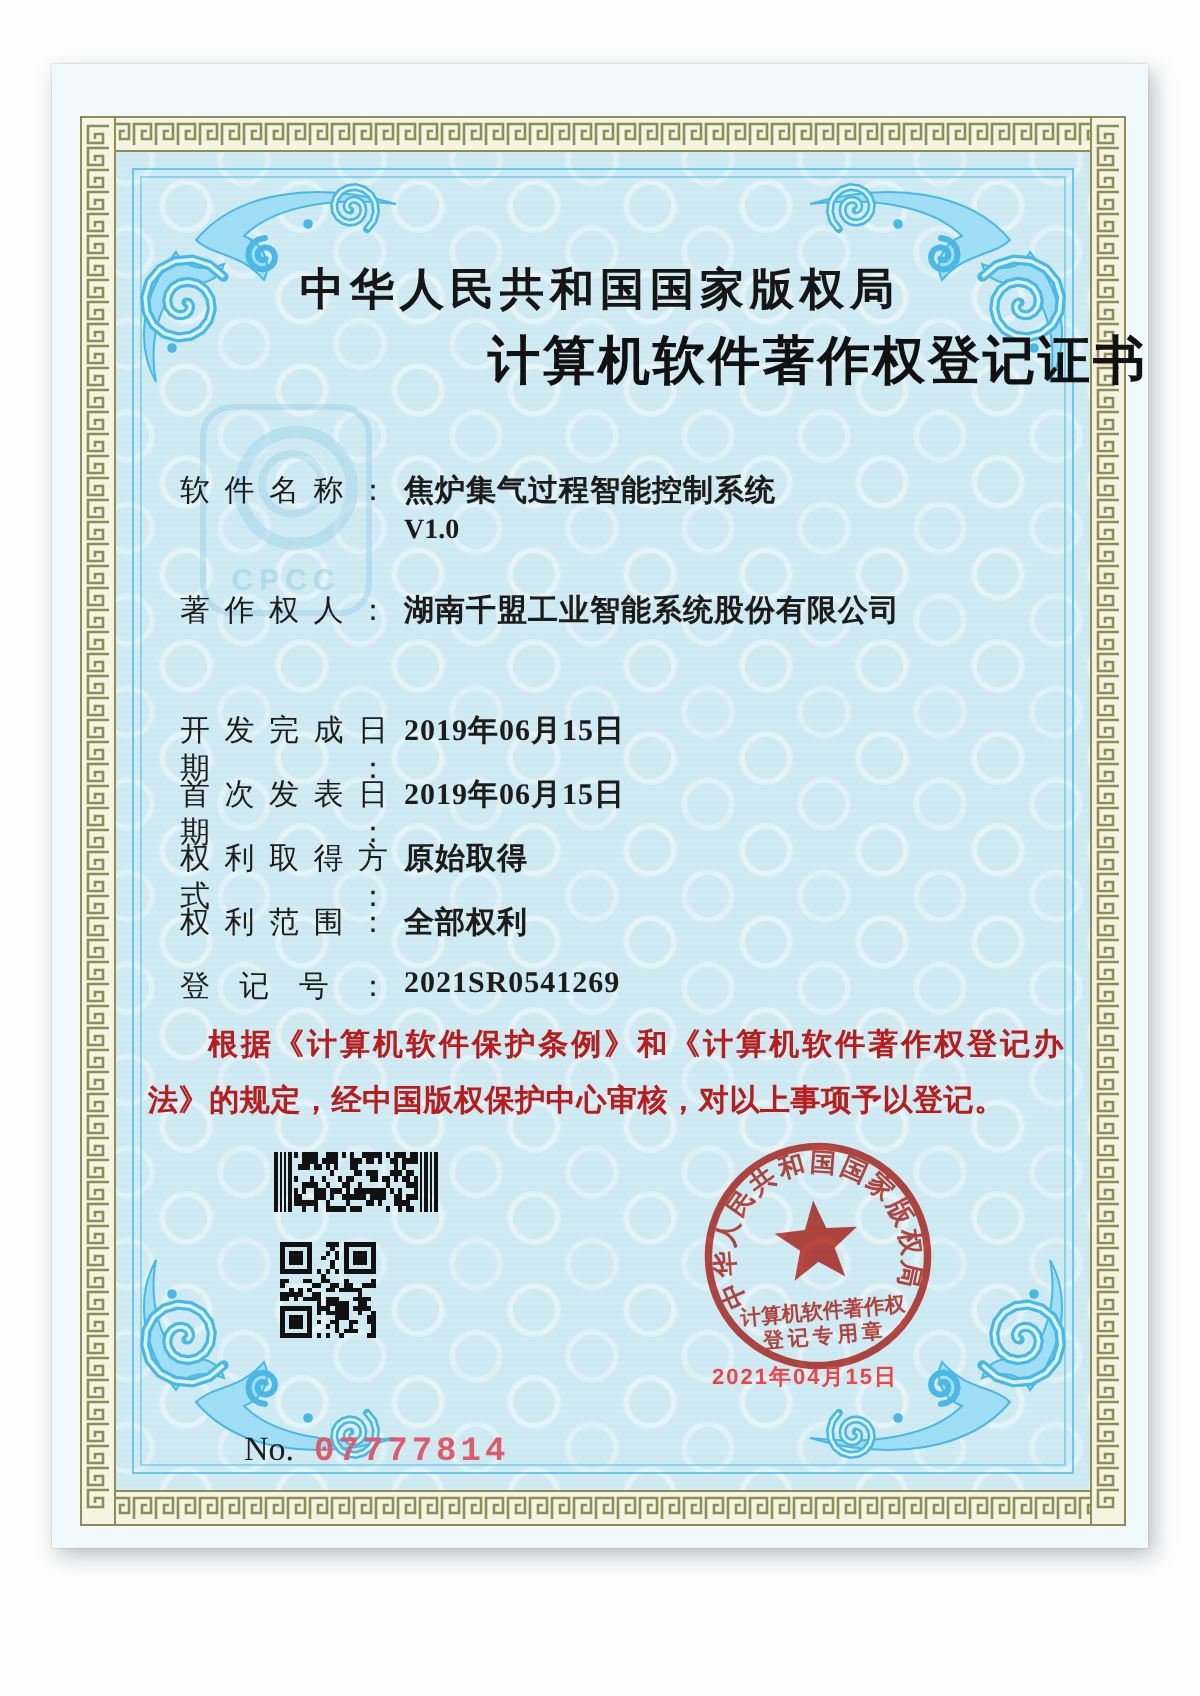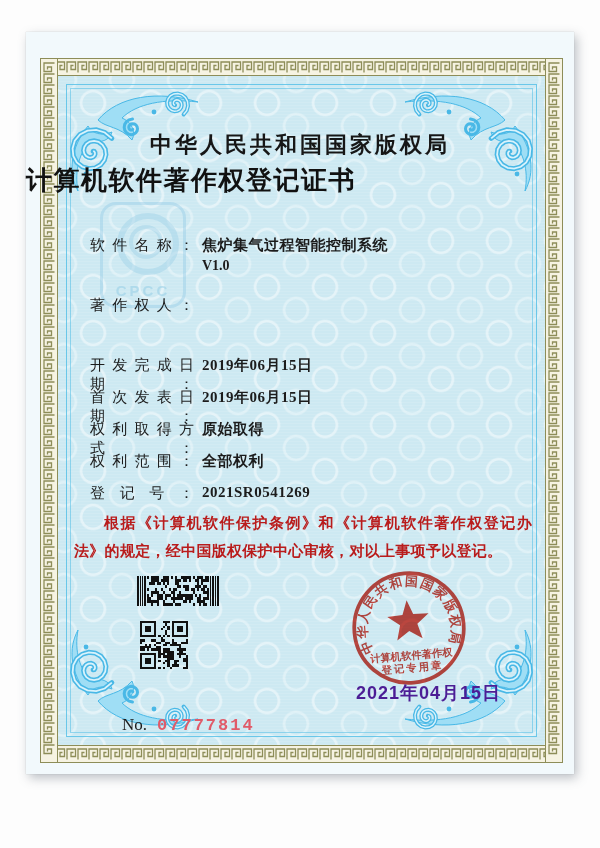--- a/index.html
+++ b/index.html
@@ -33,39 +33,39 @@
   
   .ghost{position:absolute;left:74px;top:170px;width:86px;height:106px;border:3px solid rgba(150,205,230,.45);
          border-radius:16px;box-sizing:border-box;}
   .ghost .ring{position:absolute;left:14px;top:8px;width:50px;height:50px;border:6px solid rgba(150,205,230,.40);border-radius:50%;}
   .ghost .ring2{position:absolute;left:26px;top:20px;width:26px;height:26px;border:4px solid rgba(150,205,230,.38);border-radius:50%;}
   .ghost .gtxt{position:absolute;left:0;right:0;bottom:6px;text-align:center;font-size:15px;font-weight:bold;
                letter-spacing:3px;color:rgba(150,205,230,.55);}
   
   .authority{position:absolute;left:0;width:548px;top:98px;text-align:center;font-family:"Liberation Serif","DejaVu Serif",serif;
              font-size:22px;font-weight:bold;letter-spacing:3px;color:#161616;}
-  .cert-title{position:absolute;left:0;width:548px;top:131px;text-align:left;font-family:"Liberation Serif","DejaVu Serif",serif;
+  .cert-title{position:absolute;left:0;width:548px;top:131px;text-align:right;font-family:"Liberation Serif","DejaVu Serif",serif;
              font-size:26px;font-weight:bold;letter-spacing:1.5px;color:#111;}
   .certno{position:absolute;right:64px;top:173px;font-family:"Liberation Serif","DejaVu Serif",serif;
           font-size:13px;font-weight:bold;color:#1b1b1b;}
   .certno .sp{display:inline-block;width:14px;}
   .frow{position:absolute;left:64px;display:flex;align-items:flex-start;color:#1c1c1c;}
   .flabel{width:104px;font-weight:normal;font-size:15px;text-align:justify;text-align-last:justify;flex:none;}
   .fvalue{margin-left:8px;font-weight:bold;font-size:15px;font-family:"Liberation Serif","DejaVu Serif",serif;letter-spacing:.5px;}
   .v2{position:absolute;left:176px;top:226px;font-weight:bold;font-size:14px;font-family:"Liberation Serif","DejaVu Serif",serif;color:#1c1c1c;}
   .statement{position:absolute;left:48px;top:477px;width:458px;font-size:15px;font-weight:bold;color:#b91c1c;
              line-height:27.5px;text-indent:2em;text-align:justify;letter-spacing:.3px;}
   .barcode{position:absolute;left:111px;top:544px;}
   .qrcode{position:absolute;left:114px;top:589px;}
   .serial{position:absolute;left:96px;top:648px;font-size:17px;margin-top:35px;}
   .serial .no{font-family:"Liberation Serif","DejaVu Serif",serif;color:#1c1c1c;}
   .serial .num{font-family:"Liberation Mono","DejaVu Sans Mono",monospace;font-weight:bold;color:#e05b69;letter-spacing:2px;margin-left:10px;}
   .seal{position:absolute;left:321px;top:534px;width:124px;height:124px;transform:rotate(-5deg);
         mix-blend-mode:multiply;opacity:.92;}
-  .issue-date{position:absolute;left:330px;top:649px;font-size:18px;font-weight:bold;color:#4c1d95;letter-spacing:1px;text-align:right;}
+  .issue-date{position:absolute;left:330px;top:649px;font-size:11px;font-weight:bold;color:#ef4444;letter-spacing:1px;text-align:right;}
 </style>
 </head>
 <body>
 
 <div class="stage">
   <div class="paper">
 
     <div class="gk gk-top">
         <svg id="gkt" width="521" height="16">
           <path d="M4,13.5 L4,3 L12.5,3 L12.5,10.5 L8,10.5 L8,6.5 L10.5,6.5 M15,13.5 L15,3 L23.5,3 L23.5,10.5 L19,10.5 L19,6.5 L21.5,6.5 M26,13.5 L26,3 L34.5,3 L34.5,10.5 L30,10.5 L30,6.5 L32.5,6.5 M37,13.5 L37,3 L45.5,3 L45.5,10.5 L41,10.5 L41,6.5 L43.5,6.5 M48,13.5 L48,3 L56.5,3 L56.5,10.5 L52,10.5 L52,6.5 L54.5,6.5 M59,13.5 L59,3 L67.5,3 L67.5,10.5 L63,10.5 L63,6.5 L65.5,6.5 M70,13.5 L70,3 L78.5,3 L78.5,10.5 L74,10.5 L74,6.5 L76.5,6.5 M81,13.5 L81,3 L89.5,3 L89.5,10.5 L85,10.5 L85,6.5 L87.5,6.5 M92,13.5 L92,3 L100.5,3 L100.5,10.5 L96,10.5 L96,6.5 L98.5,6.5 M103,13.5 L103,3 L111.5,3 L111.5,10.5 L107,10.5 L107,6.5 L109.5,6.5 M114,13.5 L114,3 L122.5,3 L122.5,10.5 L118,10.5 L118,6.5 L120.5,6.5 M125,13.5 L125,3 L133.5,3 L133.5,10.5 L129,10.5 L129,6.5 L131.5,6.5 M136,13.5 L136,3 L144.5,3 L144.5,10.5 L140,10.5 L140,6.5 L142.5,6.5 M147,13.5 L147,3 L155.5,3 L155.5,10.5 L151,10.5 L151,6.5 L153.5,6.5 M158,13.5 L158,3 L166.5,3 L166.5,10.5 L162,10.5 L162,6.5 L164.5,6.5 M169,13.5 L169,3 L177.5,3 L177.5,10.5 L173,10.5 L173,6.5 L175.5,6.5 M180,13.5 L180,3 L188.5,3 L188.5,10.5 L184,10.5 L184,6.5 L186.5,6.5 M191,13.5 L191,3 L199.5,3 L199.5,10.5 L195,10.5 L195,6.5 L197.5,6.5 M202,13.5 L202,3 L210.5,3 L210.5,10.5 L206,10.5 L206,6.5 L208.5,6.5 M213,13.5 L213,3 L221.5,3 L221.5,10.5 L217,10.5 L217,6.5 L219.5,6.5 M224,13.5 L224,3 L232.5,3 L232.5,10.5 L228,10.5 L228,6.5 L230.5,6.5 M235,13.5 L235,3 L243.5,3 L243.5,10.5 L239,10.5 L239,6.5 L241.5,6.5 M246,13.5 L246,3 L254.5,3 L254.5,10.5 L250,10.5 L250,6.5 L252.5,6.5 M257,13.5 L257,3 L265.5,3 L265.5,10.5 L261,10.5 L261,6.5 L263.5,6.5 M268,13.5 L268,3 L276.5,3 L276.5,10.5 L272,10.5 L272,6.5 L274.5,6.5 M279,13.5 L279,3 L287.5,3 L287.5,10.5 L283,10.5 L283,6.5 L285.5,6.5 M290,13.5 L290,3 L298.5,3 L298.5,10.5 L294,10.5 L294,6.5 L296.5,6.5 M301,13.5 L301,3 L309.5,3 L309.5,10.5 L305,10.5 L305,6.5 L307.5,6.5 M312,13.5 L312,3 L320.5,3 L320.5,10.5 L316,10.5 L316,6.5 L318.5,6.5 M323,13.5 L323,3 L331.5,3 L331.5,10.5 L327,10.5 L327,6.5 L329.5,6.5 M334,13.5 L334,3 L342.5,3 L342.5,10.5 L338,10.5 L338,6.5 L340.5,6.5 M345,13.5 L345,3 L353.5,3 L353.5,10.5 L349,10.5 L349,6.5 L351.5,6.5 M356,13.5 L356,3 L364.5,3 L364.5,10.5 L360,10.5 L360,6.5 L362.5,6.5 M367,13.5 L367,3 L375.5,3 L375.5,10.5 L371,10.5 L371,6.5 L373.5,6.5 M378,13.5 L378,3 L386.5,3 L386.5,10.5 L382,10.5 L382,6.5 L384.5,6.5 M389,13.5 L389,3 L397.5,3 L397.5,10.5 L393,10.5 L393,6.5 L395.5,6.5 M400,13.5 L400,3 L408.5,3 L408.5,10.5 L404,10.5 L404,6.5 L406.5,6.5 M411,13.5 L411,3 L419.5,3 L419.5,10.5 L415,10.5 L415,6.5 L417.5,6.5 M422,13.5 L422,3 L430.5,3 L430.5,10.5 L426,10.5 L426,6.5 L428.5,6.5 M433,13.5 L433,3 L441.5,3 L441.5,10.5 L437,10.5 L437,6.5 L439.5,6.5 M444,13.5 L444,3 L452.5,3 L452.5,10.5 L448,10.5 L448,6.5 L450.5,6.5 M455,13.5 L455,3 L463.5,3 L463.5,10.5 L459,10.5 L459,6.5 L461.5,6.5 M466,13.5 L466,3 L474.5,3 L474.5,10.5 L470,10.5 L470,6.5 L472.5,6.5 M477,13.5 L477,3 L485.5,3 L485.5,10.5 L481,10.5 L481,6.5 L483.5,6.5 M488,13.5 L488,3 L496.5,3 L496.5,10.5 L492,10.5 L492,6.5 L494.5,6.5 M499,13.5 L499,3 L507.5,3 L507.5,10.5 L503,10.5 L503,6.5 L505.5,6.5 M510,13.5 L510,3 L518.5,3 L518.5,10.5 L514,10.5 L514,6.5 L516.5,6.5 " fill="none" stroke="#8d8d58" stroke-width="1.3"></path>
@@ -147,20 +147,21 @@
     <div class="cert-title">计算机软件著作权登记证书</div>
 
     <div class="frow" style="top:204px">
       <span class="flabel">软件名称：</span>
       <span class="fvalue">焦炉集气过程智能控制系统</span>
     </div>
     <div class="v2">V1.0</div>
 
     <div class="frow" style="top:264px">
       <span class="flabel">著作权人：</span>
+      <span class="fvalue">湖南千盟工业智能系统股份有限公司</span>
     </div>
     <div class="frow" style="top:324px">
       <span class="flabel">开发完成日期：</span>
       <span class="fvalue">2019年06月15日</span>
     </div>
     <div class="frow" style="top:356px">
       <span class="flabel">首次发表日期：</span>
       <span class="fvalue">2019年06月15日</span>
     </div>
     <div class="frow" style="top:420px">

